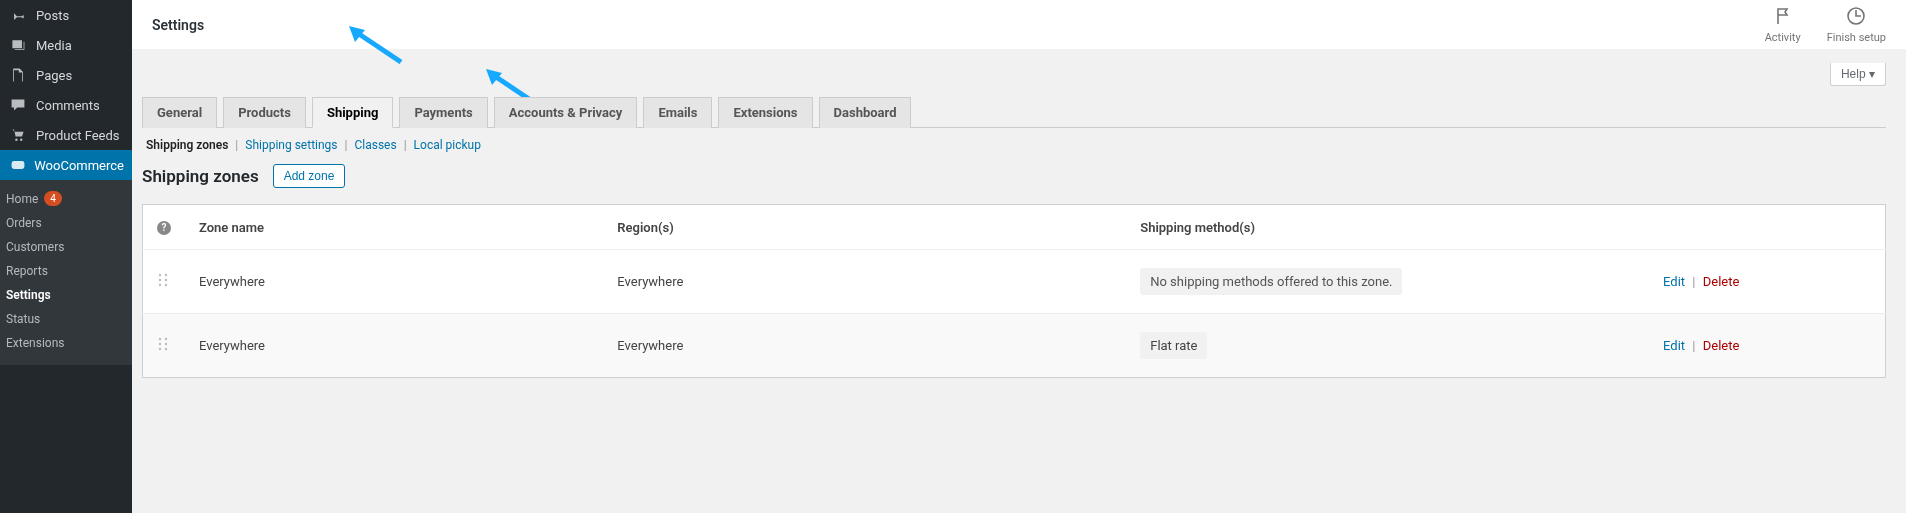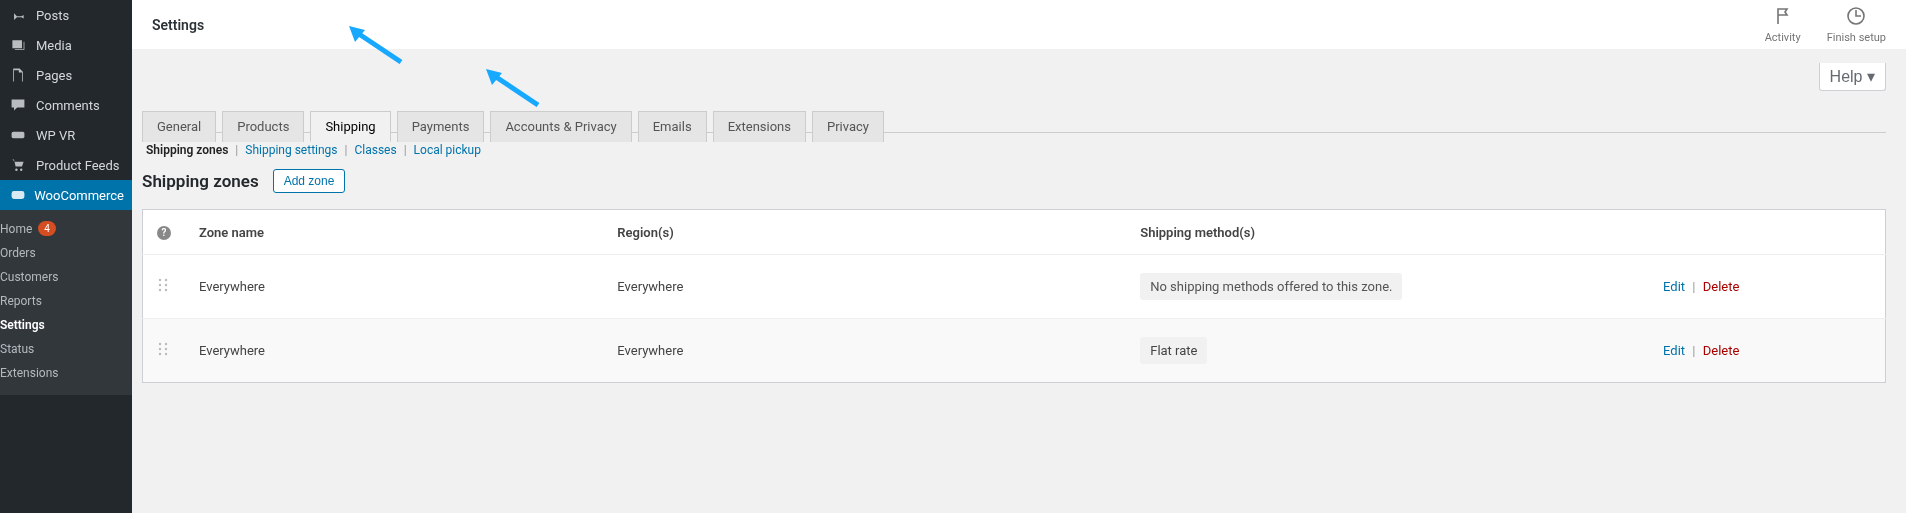--- a/index.html
+++ b/index.html
@@ -46,21 +46,21 @@
   .menu-icon { width: 18px; text-align: center; font-size: 14px; opacity: .85; }
   .menu-icon svg { width: 16px; height: 16px; display:block; }
   .submenu {                       
     background: #32373c;
     padding: 6px 0 10px 0;
   }
   .sub-item {
     display: flex;
     align-items: center;
     gap: 6px;
-    padding: 5px 0;
+    padding: 5px 6px;
     color: #b4b9be;
     font-size: 12px;
     cursor: pointer;
   }
   .sub-item.current { color: #fff; font-weight: 600; }
   .badge {
     background: #d54e21;
     color: #fff;
     border-radius: 9px;
     font-size: 10px;
@@ -91,38 +91,38 @@
 
   
   .content { padding: 20px 20px 0 10px; }
   .help-btn-wrap { text-align:right; margin:-6px 0 4px 0; }
   .help-btn {
     background:#fff;
     border:1px solid #ccd0d4;
     border-top:none;
     border-radius:0 0 3px 3px;
     padding:4px 10px;
-    font-size:16px;
+    font-size:12px;
     color:#656a70;
     cursor:pointer;
   }
 
   
   .nav-tabs { display:flex; gap:6px; margin:6px 0 0 0; border-bottom:1px solid #ccc; padding-top:4px;}
   .nav-tab {
     background:#e5e5e5;
     border:1px solid #ccc;
     border-bottom:none;
     padding:7px 14px;
     font-size:13px;
-    font-weight:400;
+    font-weight:700;
     color:#555;
     cursor:pointer;
     position:relative;
-    top:10px;
+    top:1px;
   }
   .nav-tab.active { background:#f1f1f1; color:#000; border-bottom:1px solid #f1f1f1; }
 
   
   .subnav { padding:10px 0 0 4px; font-size:12px; }
   .subnav .sep { color:#999; padding:0 4px; }
   .subnav a { color:#0073aa; text-decoration:none; cursor:pointer; }
   .subnav .current { color:#222; font-weight:600; }
 
   
@@ -232,28 +232,20 @@
 
   <div class="menu-item">
     <span class="menu-icon">
       <svg viewBox="0 0 20 20" fill="currentColor">
           <path d="M2 3h16v10H9l-4 4v-4H2z"></path>
         </svg>
     </span>
     <span>Comments</span>
   </div>
 
-  <div class="menu-item">
-    <span class="menu-icon">
-      <svg viewBox="0 0 20 20" fill="currentColor">
-          <rect x="2" y="6" width="16" height="8" rx="2"></rect>
-        </svg>
-    </span>
-    <span>WP VR</span>
-  </div>
 
   <div class="menu-item">
     <span class="menu-icon">
       <svg viewBox="0 0 20 20" fill="currentColor">
           <path d="M3 3h2l2 9h8l2-6H6"></path>
           <circle cx="8" cy="16" r="1.5"></circle>
           <circle cx="14" cy="16" r="1.5"></circle>
         </svg>
     </span>
     <span>Product Feeds</span>
@@ -340,21 +332,21 @@
     </div>
 
     <div class="nav-tabs">
       <div class="nav-tab"><span>General</span></div>
       <div class="nav-tab"><span>Products</span></div>
       <div class="nav-tab active"><span>Shipping</span></div>
       <div class="nav-tab"><span>Payments</span></div>
       <div class="nav-tab"><span>Accounts &amp; Privacy</span></div>
       <div class="nav-tab"><span>Emails</span></div>
       <div class="nav-tab"><span>Extensions</span></div>
-      <div class="nav-tab"><span>Privacy</span></div>
+      <div class="nav-tab"><span>Dashboard</span></div>
     </div>
 
     <div class="subnav">
       <span class="current">Shipping zones</span>
       <span class="sep">|</span>
       <a>Shipping settings</a>
       <span class="sep">|</span>
       <a>Classes</a>
       <span class="sep">|</span>
       <a>Local pickup</a>

